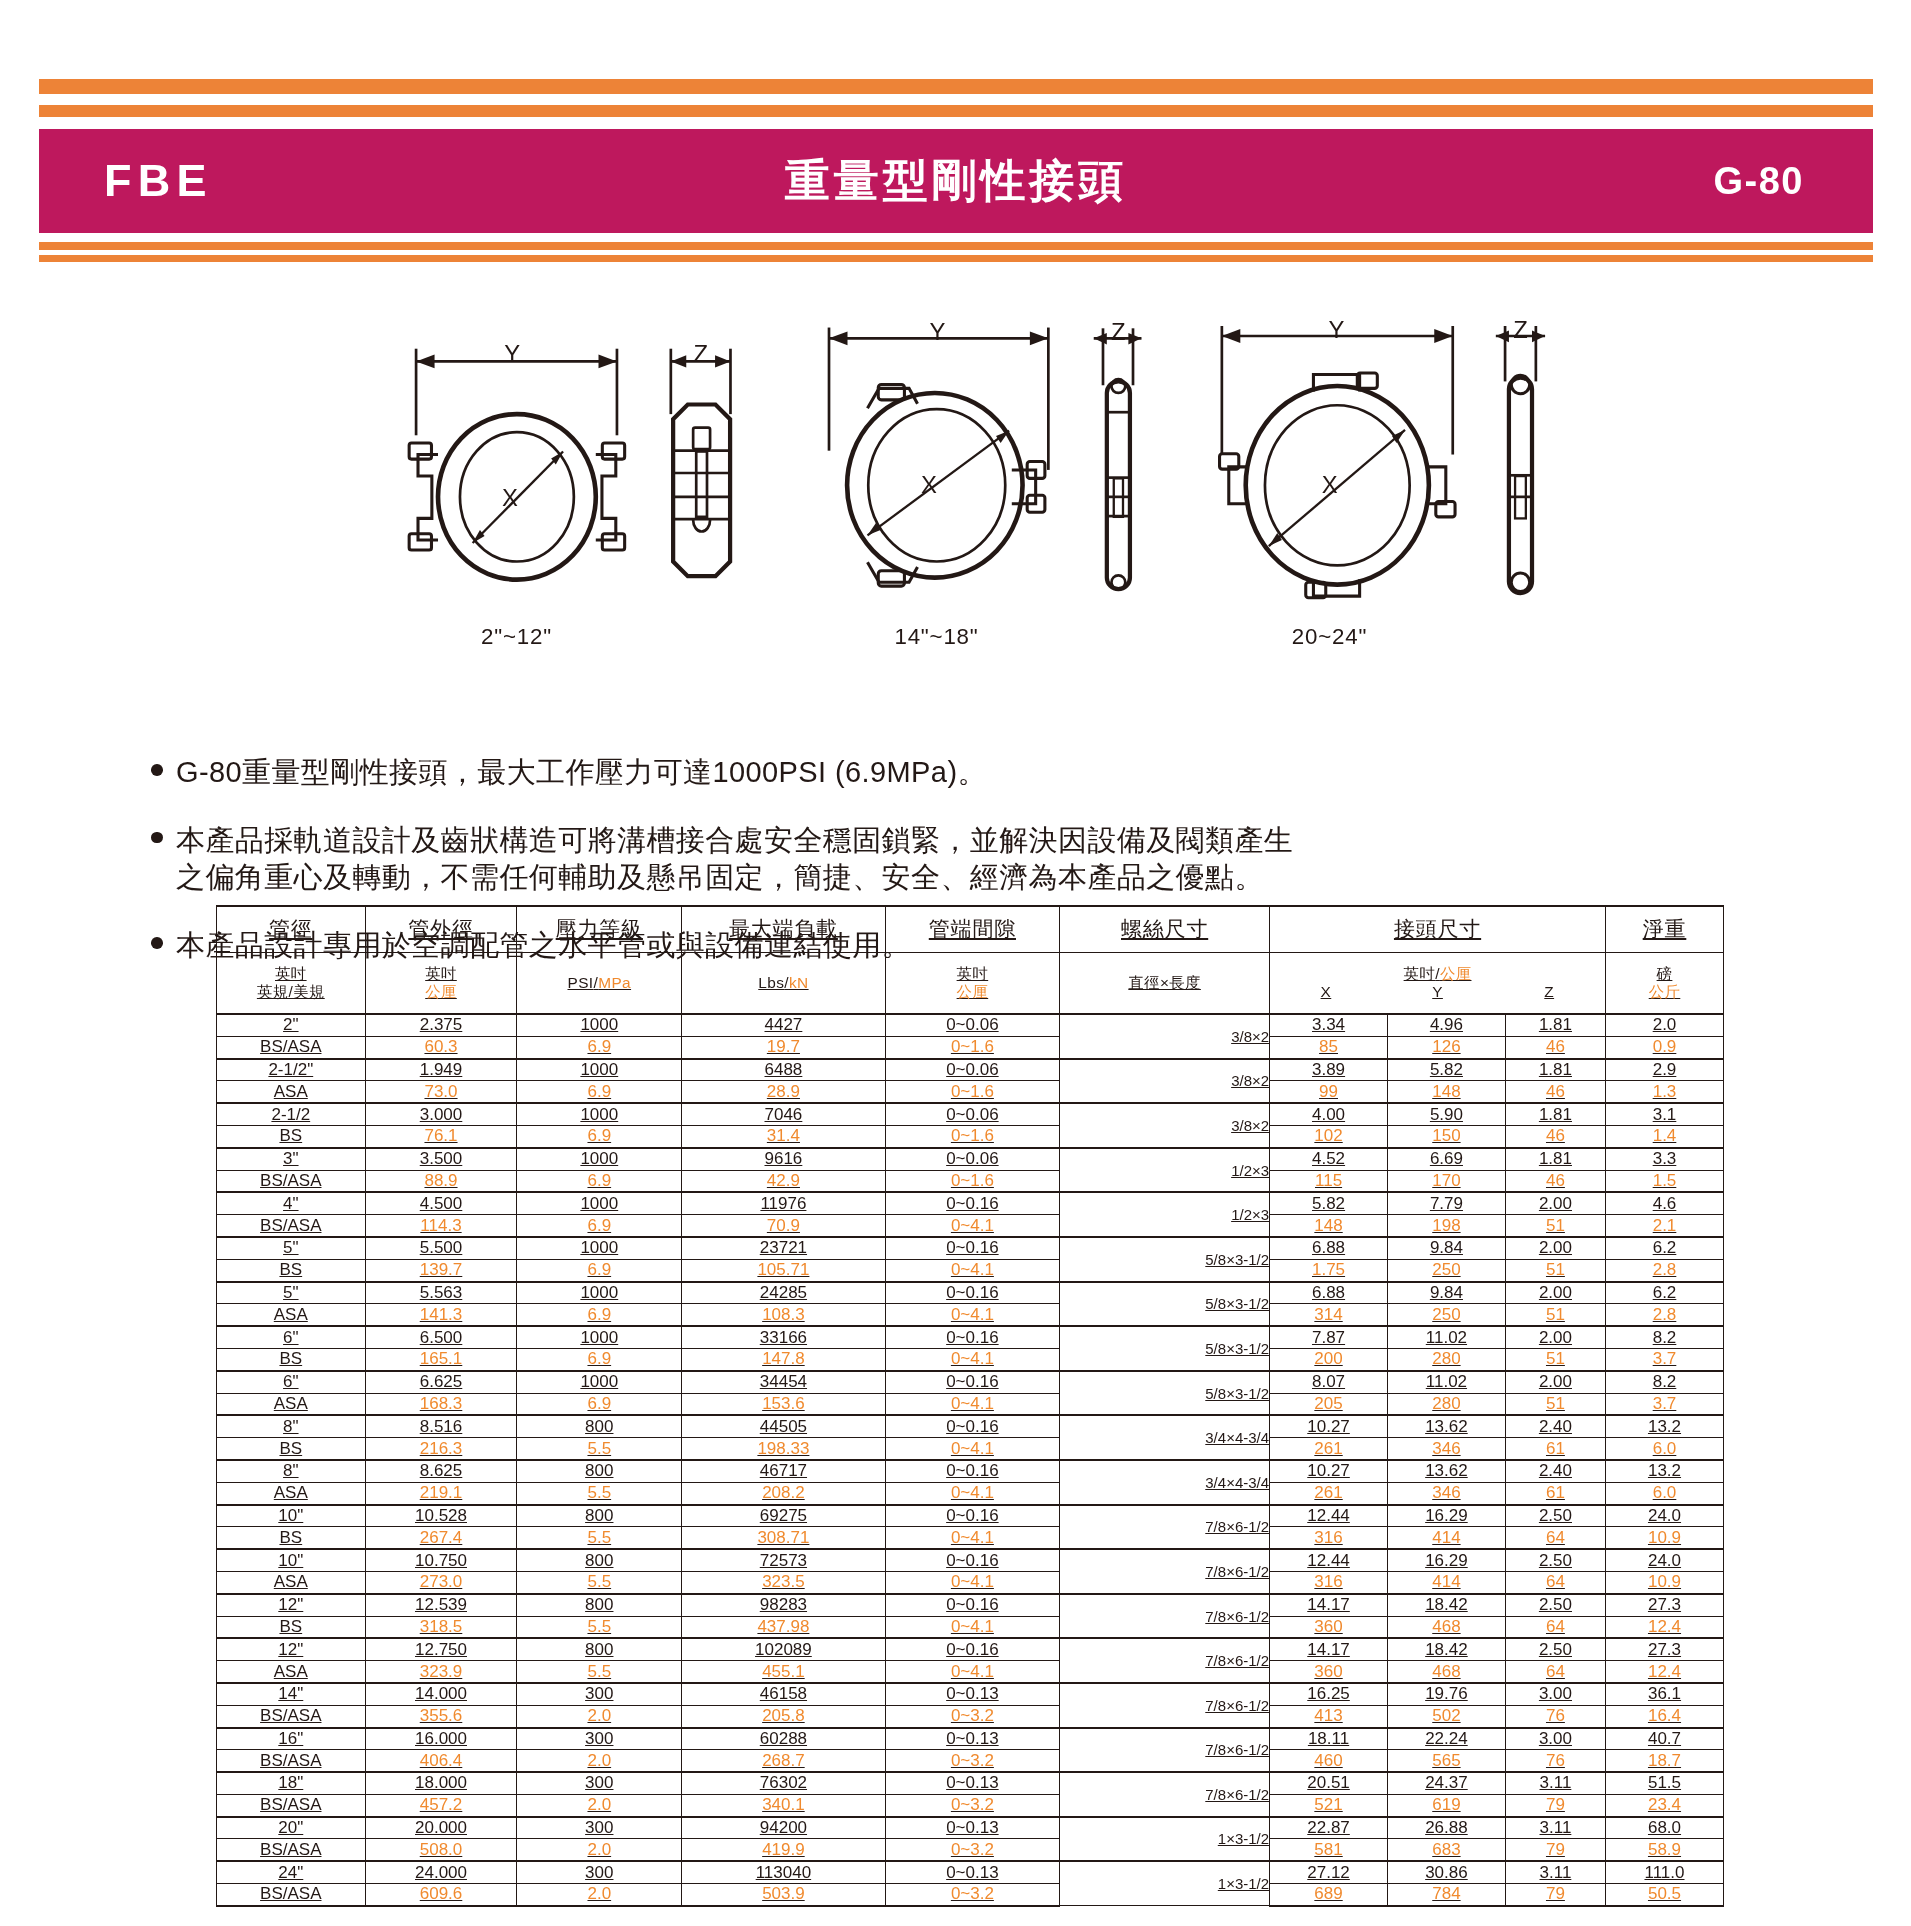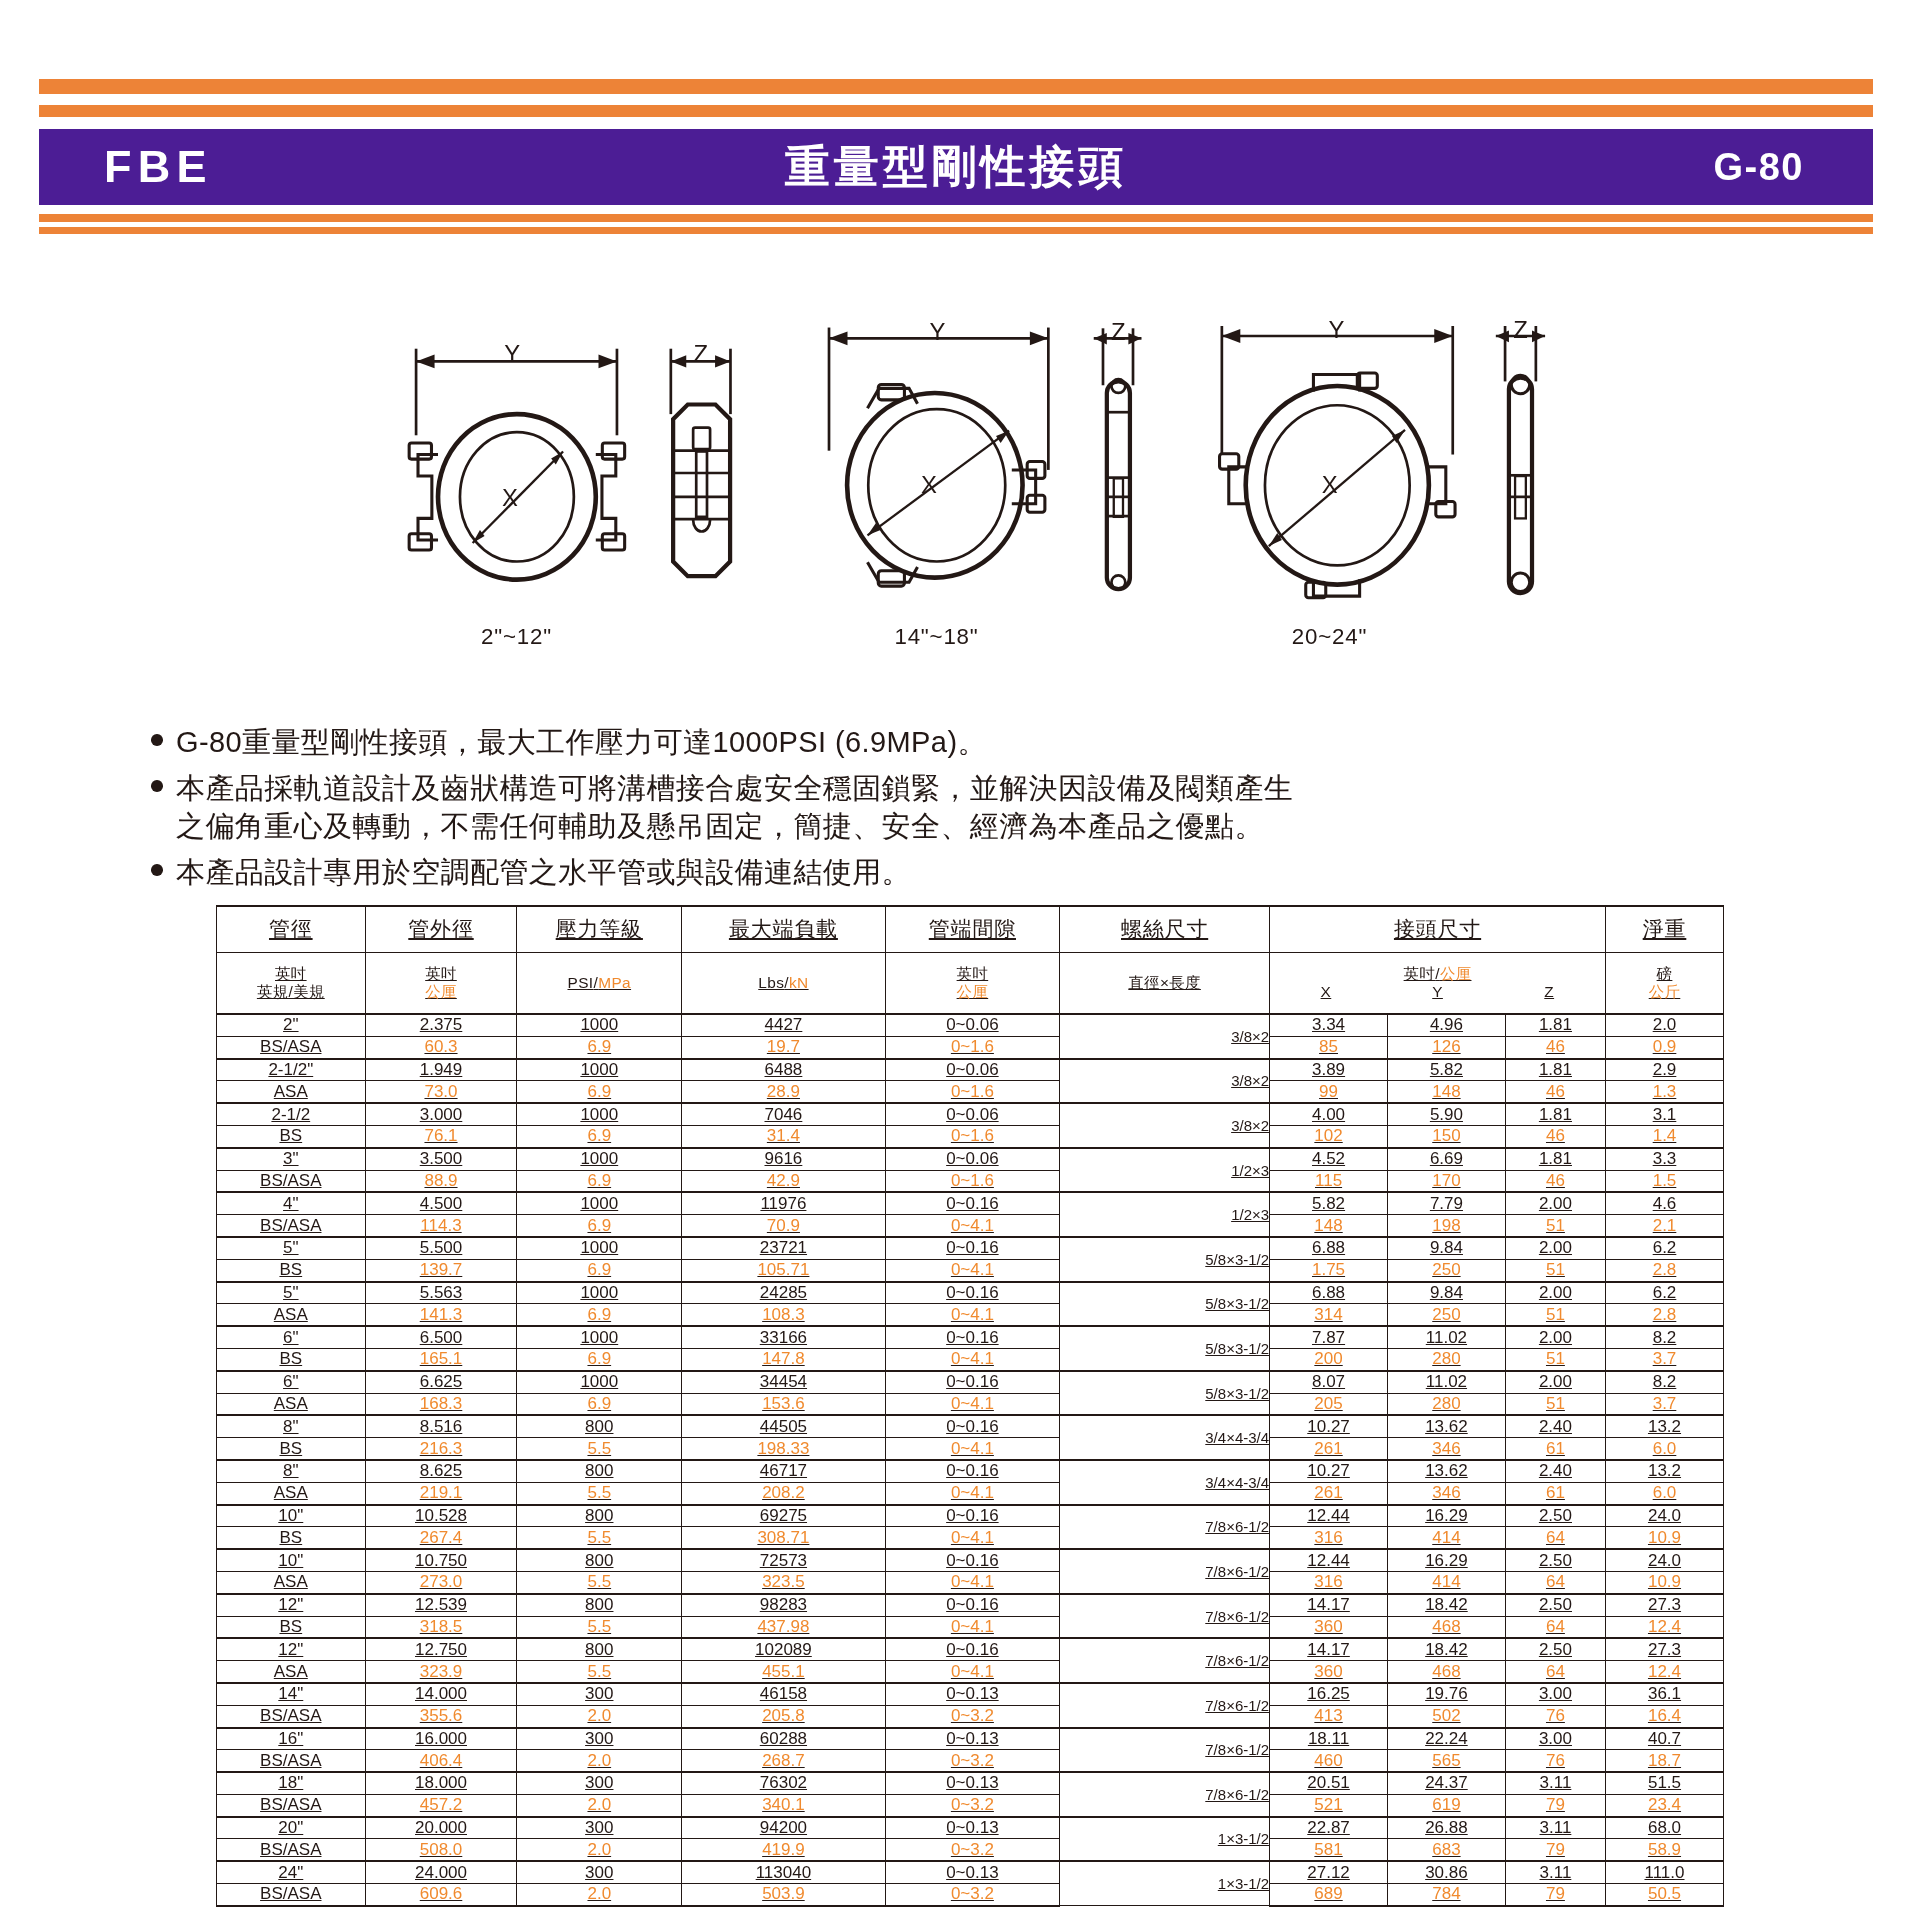--- a/index.html
+++ b/index.html
@@ -14,21 +14,21 @@
     overflow: hidden;
   }
 
   
   .hdr-wrap { position:absolute; left:39px; top:79px; width:1834px; }
   .hdr-rule-thin { height:14.6px; background:#ED8337; }
   .hdr-gap { height:11.6px; }
   .hdr-rule-thin2 { height:11.6px; background:#ED8337; }
   .hdr-gap2 { height:12.3px; }
   .hdr-band {
-    height:76px; background:#4c1d95; position:relative;
+    height:104px; background:#be185d; position:relative;
   }
   .hdr-band .fbe {
     position:absolute; left:65px; top:50%; transform:translateY(-50%);
     color:#ffffff; font-size:45px; font-weight:bold; letter-spacing:6.2px;
     font-family:"Liberation Sans","DejaVu Sans",sans-serif;
   }
   .hdr-band .ttl {
     position:absolute; left:0; right:0; top:50%; transform:translateY(-50%);
     text-align:center; color:#ffffff; font-size:45px; font-weight:bold;
     letter-spacing:3.9px;
@@ -45,21 +45,21 @@
   
   .diagrams { position:absolute; left:39px; top:316px; width:1834px; height:358px; }
   .dgroup { position:absolute; top:0; }
   .dcap {
     position:absolute; text-align:center; font-size:22.3px; color:#231815;
     font-family:"Liberation Sans","DejaVu Sans",sans-serif; letter-spacing:0.8px;
   }
 
   
   .bullets { position:absolute; left:148px; top:724px; width:1656px; }
-  .bullet { position:relative; padding-left:28px; margin-bottom:8.5px; }
+  .bullet { position:relative; padding-left:28px; margin-bottom:8.5px;margin-top:30px; }
   .bullet .dot {
     position:absolute; left:3.1px; top:10px; width:11.6px; height:11.6px;
     background:#231815; border-radius:50%;
   }
   .bline {
     font-size:29px; line-height:1.30; color:#231815; letter-spacing:0.4px;
     font-family:"Liberation Sans","DejaVu Sans",sans-serif;
   }
 
   

